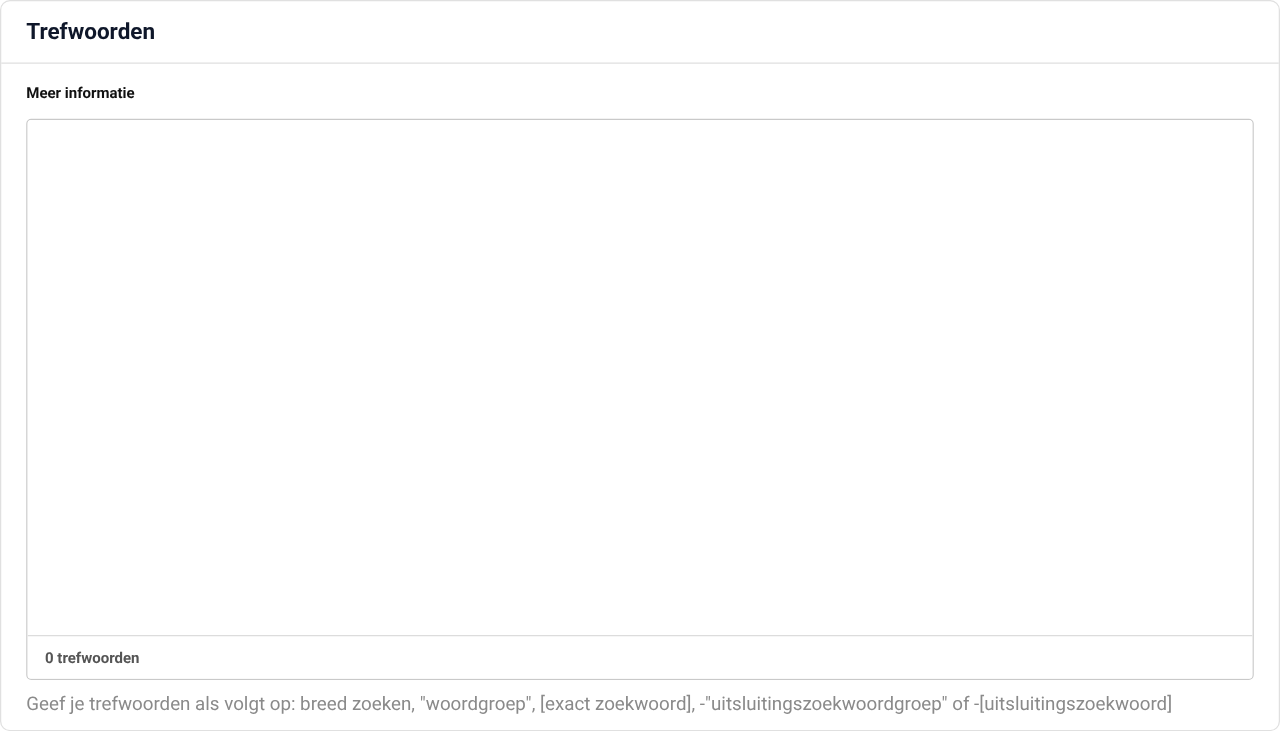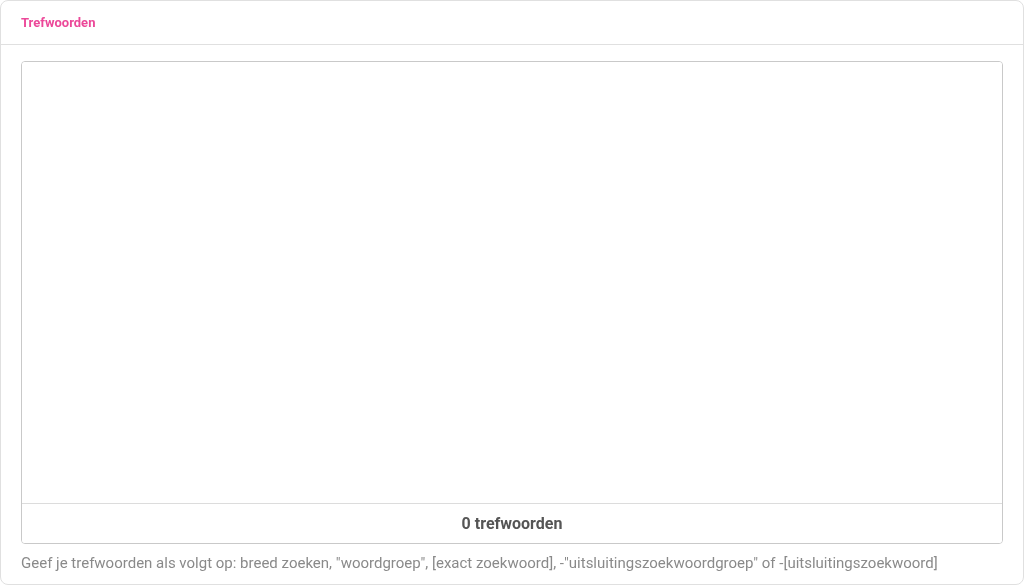--- a/index.html
+++ b/index.html
@@ -21,23 +21,23 @@
       height: 585px;
       box-sizing: border-box;
       display: flex;
       flex-direction: column;
     }
     .card-header {
       padding: 14px 20px;
       border-bottom: 1px solid #e0e0e0;
     }
     .card-header h3 {
-      font-size: 13px;
+      font-size: 18px;
       font-weight: 700;
-      color: #ec4899;
+      color: #0f172a;
     }
     .card-body {
       padding: 16px 20px 12px 20px;
       flex: 1;
       display: flex;
       flex-direction: column;
     }
     .description {
       font-size: 12px;
       color: #333;
@@ -68,39 +68,39 @@
       padding: 10px 12px;
       font-size: 13px;
       resize: none;
       outline: none;
       font-family: inherit;
       background: #fff;
     }
     .keywords-footer {
       border-top: 1px solid #dcdcdc;
       padding: 10px 14px;
-      font-size: 16px;
+      font-size: 12px;
       font-weight: 700;
       color: #555;
       background: #fff;
-      text-align: center;
     }
     .helper-text {
       font-size: 15px;
       color: #8a8a8a;
       margin-top: 10px;
     }
   </style>
 </head>
 <body>
 
 <div class="card">
   <div class="card-header">
     <h3>Trefwoorden</h3>
   </div>
   <div class="card-body">
+    <a class="more-info">Meer informatie</a>
     <div class="keywords-box">
       <textarea class="keywords-textarea" style=""></textarea>
       <div class="keywords-footer">0 trefwoorden</div>
     </div>
     <div class="helper-text">Geef je trefwoorden als volgt op: breed zoeken, "woordgroep", [exact zoekwoord], -"uitsluitingszoekwoordgroep" of -[uitsluitingszoekwoord]</div>
   </div>
 </div>
 
 </body></html>

